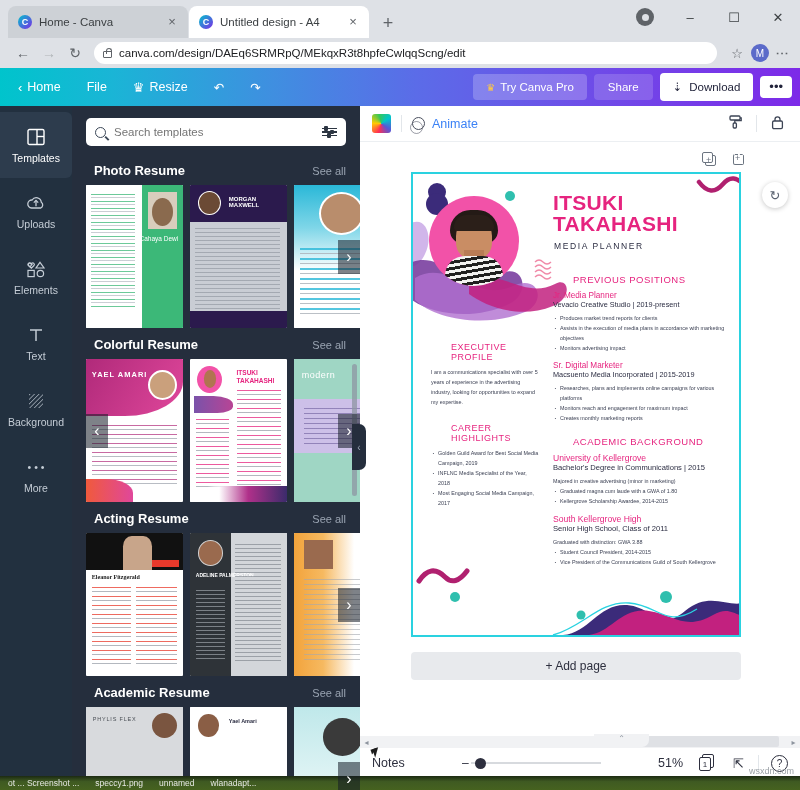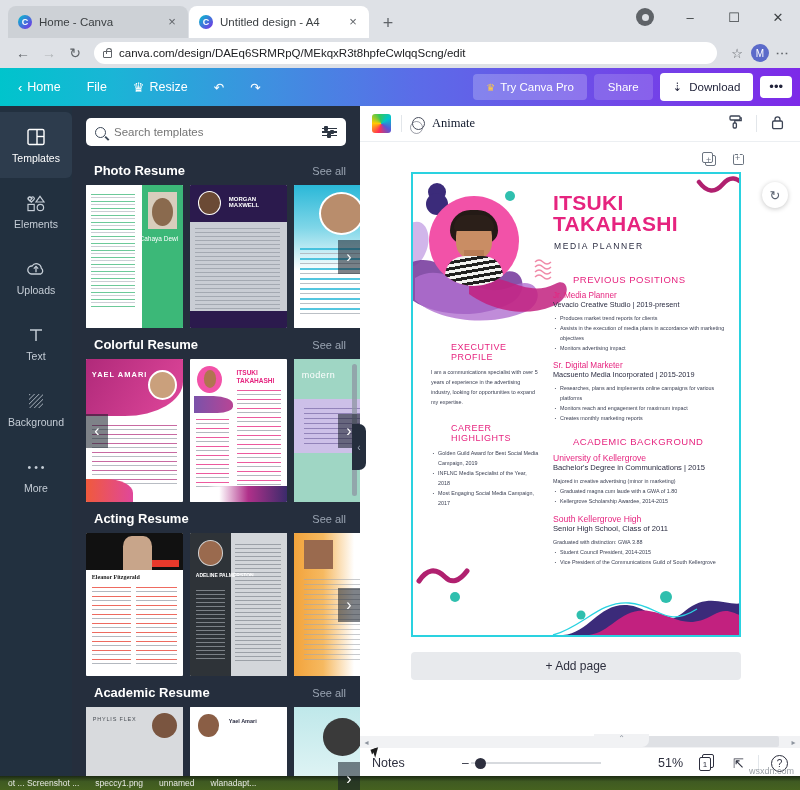--- a/index.html
+++ b/index.html
@@ -102,21 +102,21 @@
     border-radius:0 7px 7px 0; display:flex; align-items:center; justify-content:center;
     color:#9aa4b2; font-size:10px; z-index:6;
   }
 
   
   .editor { position:absolute; top:106px; left:360px; width:440px; height:684px; background:#fff; }
   .editor-toolbar { height:36px; display:flex; align-items:center; padding:0 12px; gap:10px; border-bottom:1px solid #eceff2; }
   .swatch { width:19px; height:19px; border-radius:3px; flex:none;
     background: conic-gradient(from 200deg, #ff2d55, #ffcc00, #34c759, #00c4cc, #5856d6, #ff2d55); }
   .tb-div { width:1px; height:17px; background:#e2e6ea; }
-  .animate-btn { display:flex; align-items:center; gap:7px; font-size:12.5px; color:#0f172a;font-family:Liberation Serif, serif; }
+  .animate-btn { display:flex; align-items:center; gap:7px; font-size:12.5px; color:#3b82f6; }
   .anim-ico { width:13px; height:13px; border:1.4px solid #4a4f5e; border-radius:50%; position:relative;}
   .anim-ico::after{content:"";position:absolute;left:-3.5px;top:2.5px;width:11px;height:11px;border:1.4px solid #4a4f5e;border-radius:50%;opacity:.55;}
   .tb-spacer{flex:1;}
   .tb-ico { color:#3c4455; font-size:14px; padding:0 4px; }
 
   .canvas-wrap { position:relative; height:648px; background:#fff; }
   .page-actions { position:absolute; right:52px; top:10px; display:flex; gap:16px; color:#6b7480; font-size:13px; z-index:3;}
   .pg-ico { width:15px; height:15px; position:relative; }
   .pg-ico .sq { position:absolute; width:11px; height:11px; border:1.3px solid #6b7480; border-radius:2px; left:3px; top:3px;}
   .pg-ico .sq2 { position:absolute; width:11px; height:11px; border:1.3px solid #6b7480; border-radius:2px; left:0; top:0; background:#fff;}
@@ -274,38 +274,38 @@
             <rect x="1" y="1.5" width="16" height="15" rx="1.6" fill="none" stroke="currentColor" stroke-width="1.4"></rect>
             <line x1="10" y1="1.5" x2="10" y2="16.5" stroke="currentColor" stroke-width="1.4"></line>
             <line x1="10" y1="8.5" x2="17" y2="8.5" stroke="currentColor" stroke-width="1.4"></line>
           </svg>
       </span>
       <span>Templates</span>
     </div>
     <div class="rail-item">
       <span class="rail-ico">
         <svg width="20" height="18" viewBox="0 0 20 18">
+            <path d="M5.5 14a4 4 0 0 1 .6-8 5 5 0 0 1 9.2 2.2A3.4 3.4 0 0 1 14.8 14z" fill="none" stroke="currentColor" stroke-width="1.3"></path>
+            <line x1="10" y1="12.2" x2="10" y2="6.6" stroke="currentColor" stroke-width="1.3"></line>
+            <polyline points="7.8,8.6 10,6.4 12.2,8.6" fill="none" stroke="currentColor" stroke-width="1.3"></polyline>
+          </svg>
+      </span>
+      <span>Uploads</span>
+    </div>
+    <div class="rail-item">
+      <span class="rail-ico">
+        <svg width="20" height="18" viewBox="0 0 20 18">
             <path d="M2 4.6c0-1.2 1-2 2-1.4L6 4.4 4 6.8 2.5 5.6A1.4 1.4 0 0 1 2 4.6z" fill="none" stroke="currentColor" stroke-width="1.2"></path>
             <path d="M2.3 4.3a1.6 1.6 0 0 1 2.6-1l.4.4.4-.4a1.6 1.6 0 0 1 2.3 2.2L5.3 8.2 2.7 5.6a1.6 1.6 0 0 1-.4-1.3z" fill="none" stroke="currentColor" stroke-width="1.2"></path>
             <polygon points="14,2.4 18,8 10,8" fill="none" stroke="currentColor" stroke-width="1.2"></polygon>
             <rect x="2" y="10.4" width="6.2" height="6.2" fill="none" stroke="currentColor" stroke-width="1.2"></rect>
             <circle cx="14.4" cy="13.5" r="3.2" fill="none" stroke="currentColor" stroke-width="1.2"></circle>
           </svg>
       </span>
       <span>Elements</span>
-    </div>
-    <div class="rail-item">
-      <span class="rail-ico">
-        <svg width="20" height="18" viewBox="0 0 20 18">
-            <path d="M5.5 14a4 4 0 0 1 .6-8 5 5 0 0 1 9.2 2.2A3.4 3.4 0 0 1 14.8 14z" fill="none" stroke="currentColor" stroke-width="1.3"></path>
-            <line x1="10" y1="12.2" x2="10" y2="6.6" stroke="currentColor" stroke-width="1.3"></line>
-            <polyline points="7.8,8.6 10,6.4 12.2,8.6" fill="none" stroke="currentColor" stroke-width="1.3"></polyline>
-          </svg>
-      </span>
-      <span>Uploads</span>
     </div>
     <div class="rail-item">
       <span class="rail-ico">
         <svg width="18" height="18" viewBox="0 0 18 18">
             <line x1="3" y1="4" x2="15" y2="4" stroke="currentColor" stroke-width="1.5"></line>
             <line x1="9" y1="4" x2="9" y2="15" stroke="currentColor" stroke-width="1.5"></line>
           </svg>
       </span>
       <span>Text</span>
     </div>

